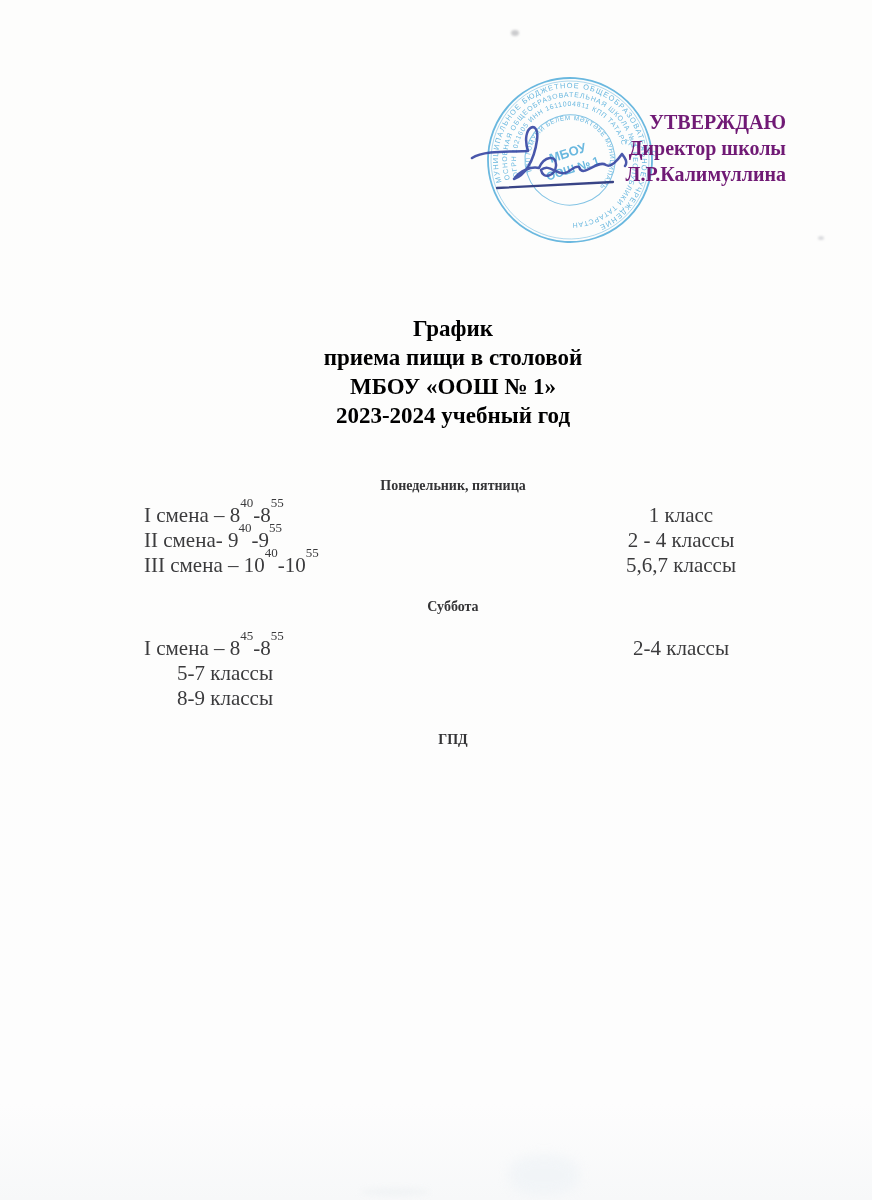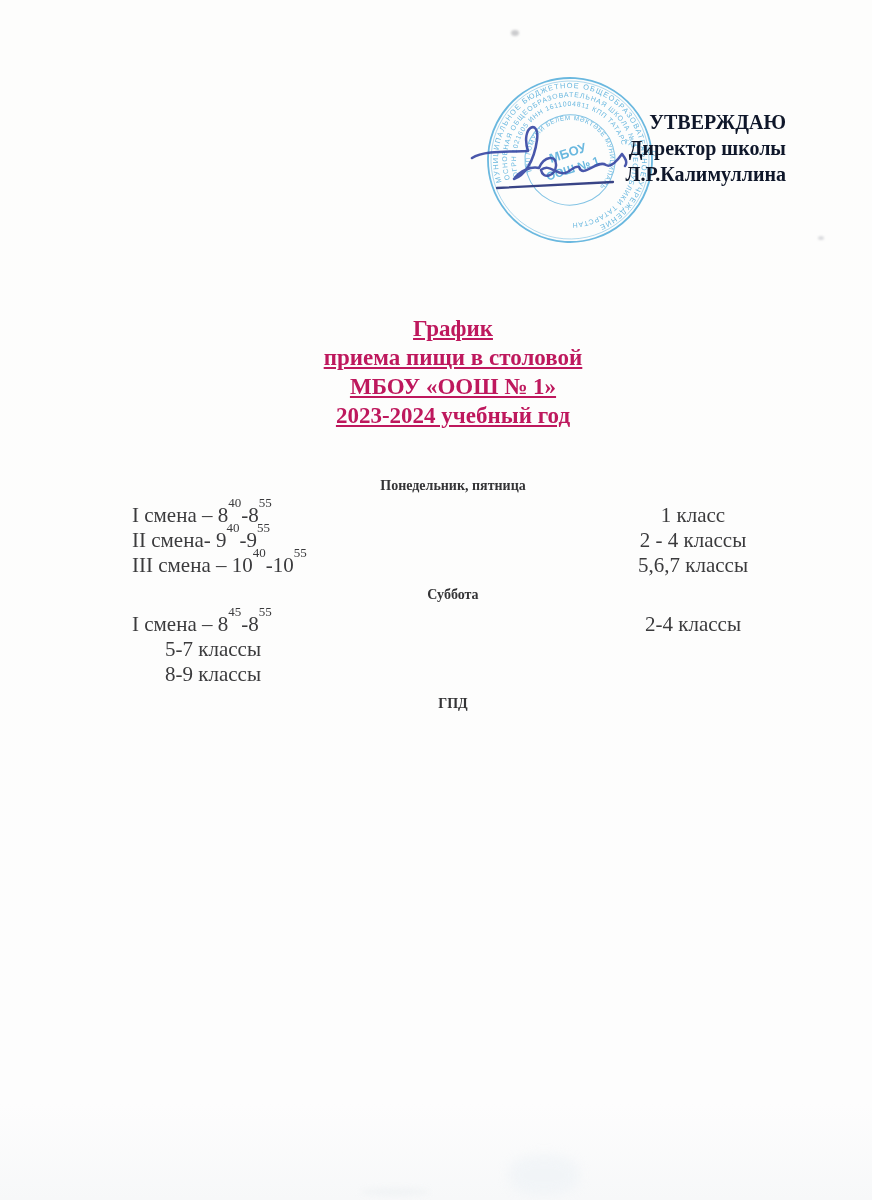--- a/index.html
+++ b/index.html
@@ -9,40 +9,40 @@
     font-family:"Liberation Serif","DejaVu Serif",serif;
     color:#3b3b3d;
     -webkit-font-smoothing:antialiased;
   }
   .page{position:absolute;inset:0;}
 
   
   .approval{
     position:absolute;top:109px;right:86px;text-align:right;
     font-weight:bold;font-size:20px;line-height:26px;z-index:3;
-    color:#0f172a;
+    color:#701a75;
   }
 
   
   .stamp{position:absolute;left:483px;top:73px;width:174px;height:174px;z-index:1;opacity:.8;}
 
   
   .signature{position:absolute;left:462px;top:108px;width:230px;height:110px;z-index:2;}
 
   
   .title{
     position:absolute;left:128px;top:314px;width:650px;text-align:center;
-    font-weight:bold;font-size:23px;line-height:29px;color:#be185d;text-decoration:underline;
+    font-weight:bold;font-size:23px;line-height:29px;color:#000000;
   }
 
   
   .content{position:absolute;left:128px;top:473px;width:650px;font-size:21px;}
   .sec-head{text-align:center;font-weight:bold;font-size:14px;line-height:26px;color:#343436;}
   .sec-head.sub{line-height:26px;}
-  .rows{margin:4px;}
+  .rows{margin:16px;}
   .rows.first{margin-top:4px;}
   .row{display:flex;line-height:25px;height:25px;}
   .row .time{flex:1 1 auto;}
   .row .cls{width:162px;flex:0 0 162px;text-align:center;}
   sup.s{font-size:13px;line-height:0;position:relative;top:-7px;letter-spacing:0;}
   .gpd-head{margin-top:3px;}
   .last-row{margin-top:4px;}
 
   
   .speck{position:absolute;border-radius:50%;}

